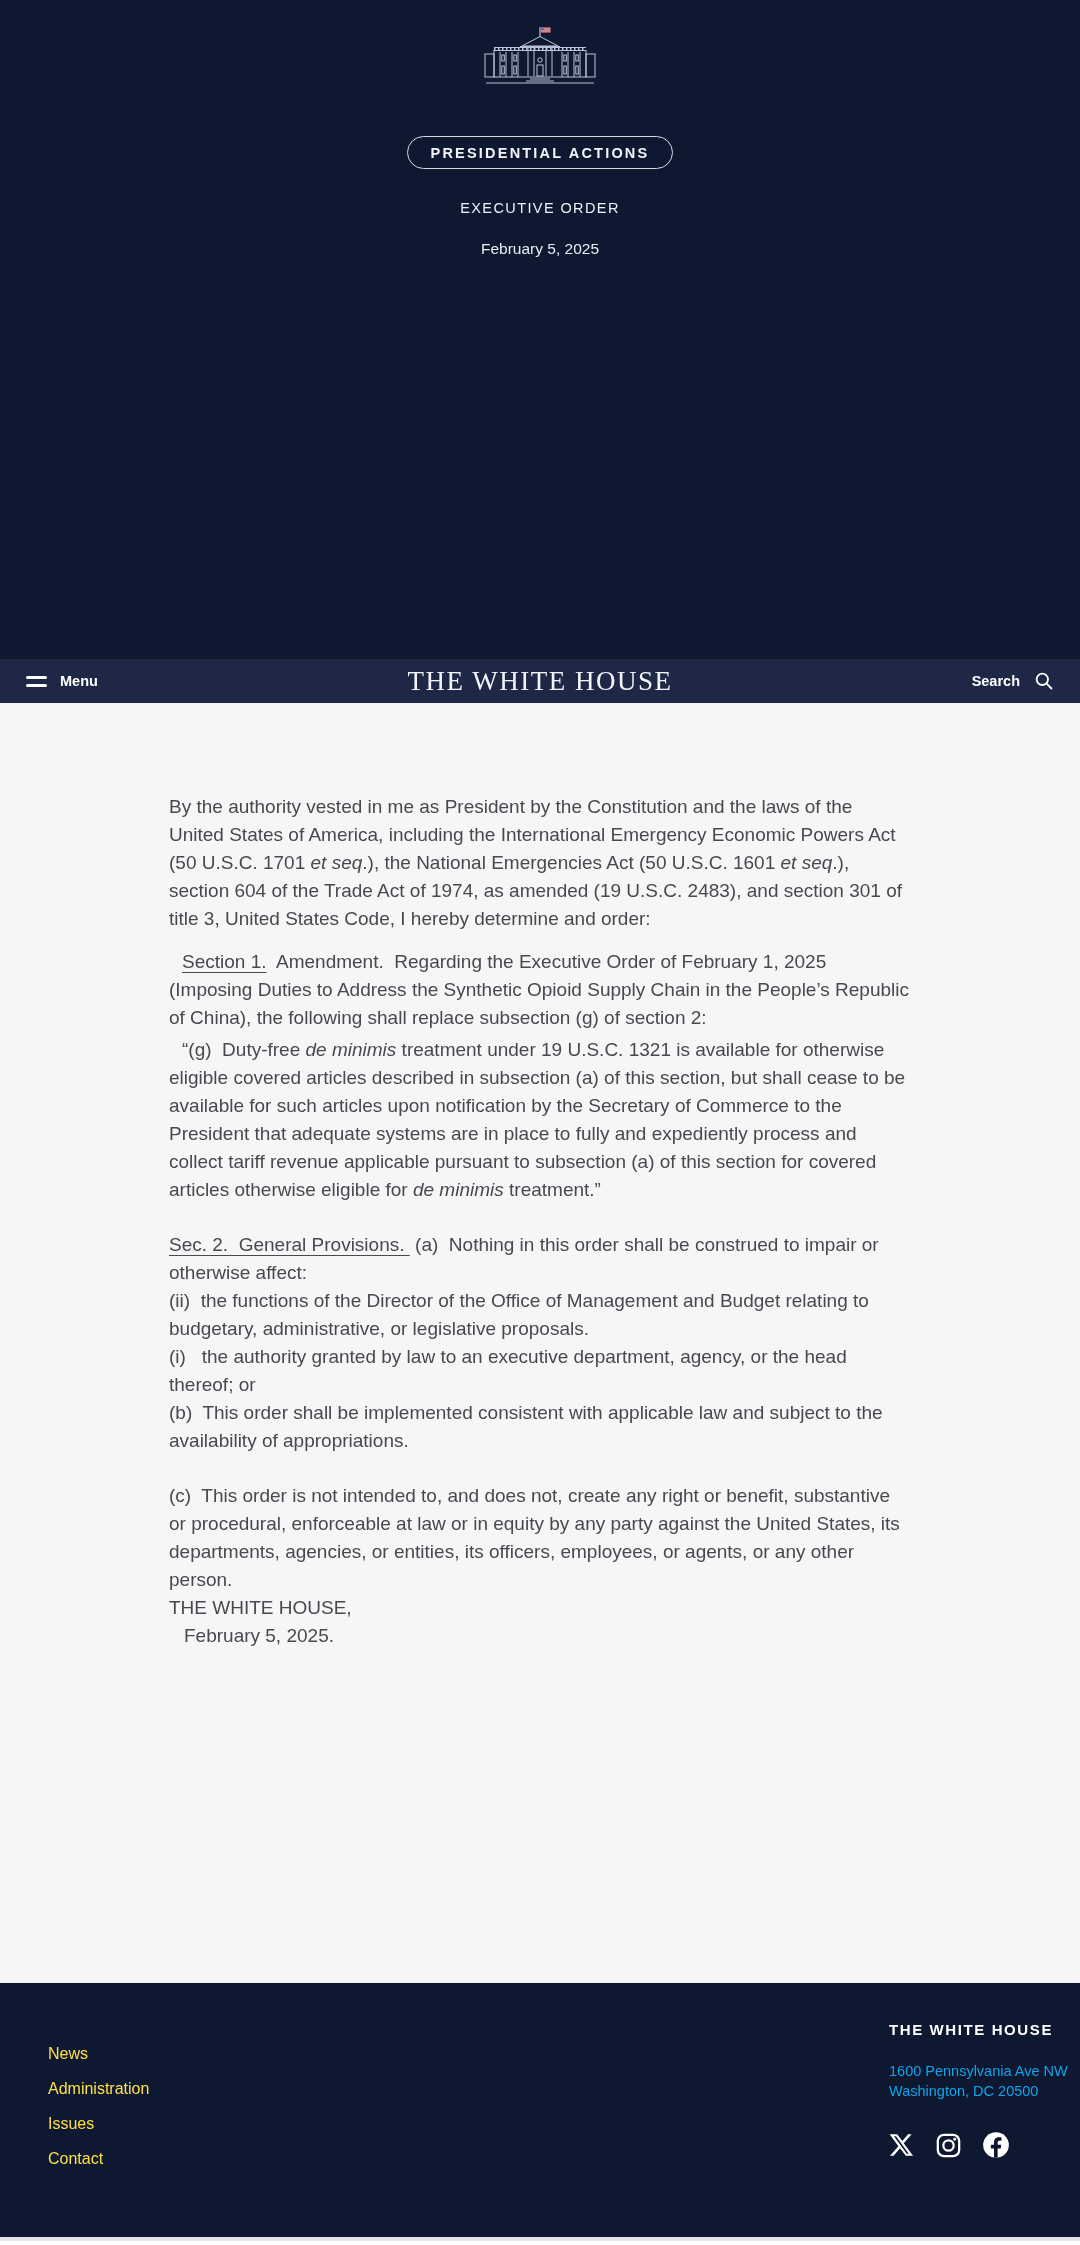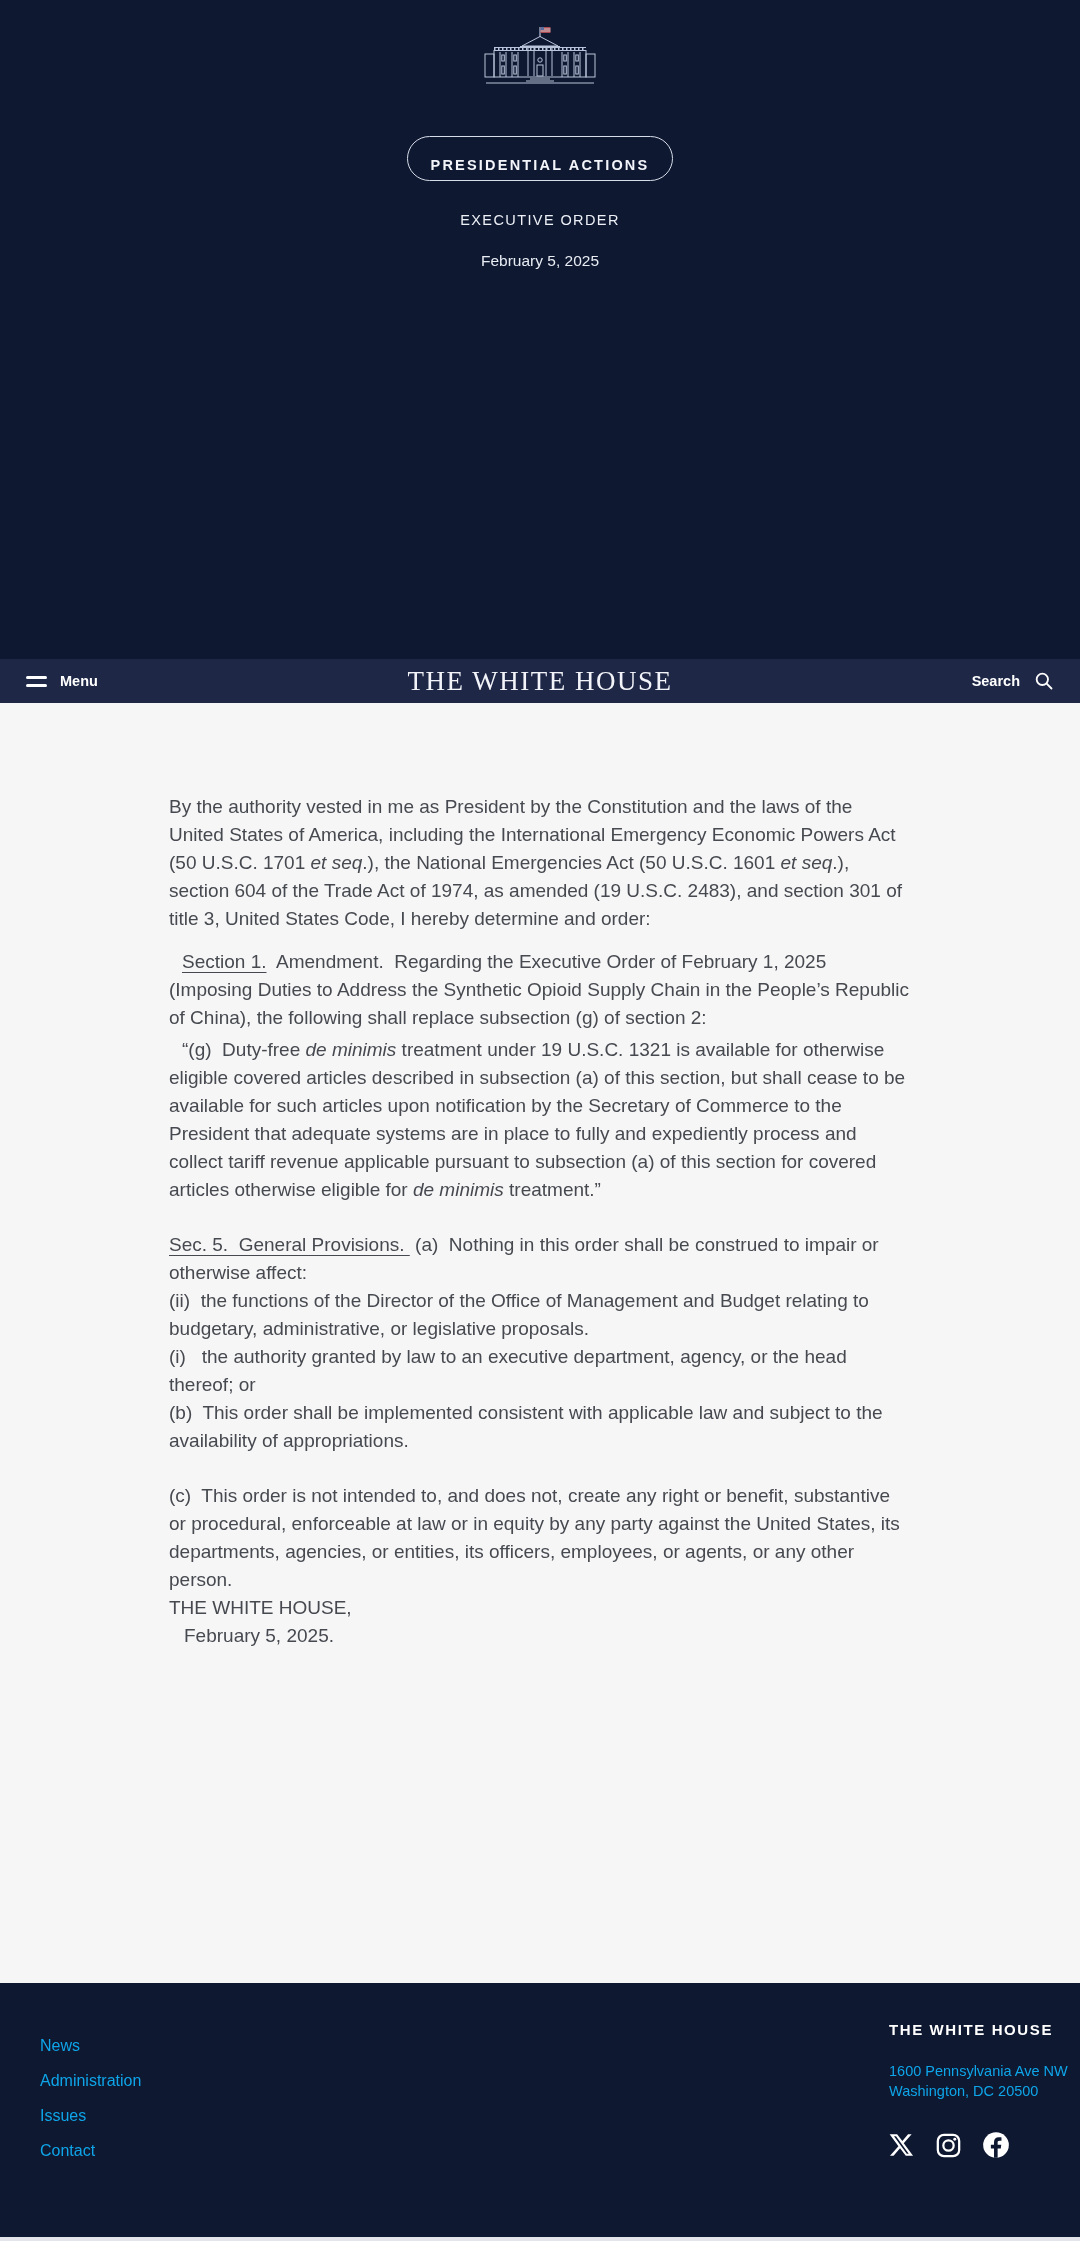--- a/index.html
+++ b/index.html
@@ -17,21 +17,21 @@
     height:659px;
     text-align:center;
     padding-top:24px;
     overflow:hidden;
   }
   .hero-logo { display:inline-block; }
   .badge {
     display:inline-block;
     border:1.6px solid #d6dce8;
     border-radius:999px;
-    padding:20px 23px 7px;
+    padding:8px 23px 7px;
     color:#f3f5fa;
     font-size:14.5px;
     font-weight:700;
     letter-spacing:2.2px;
     margin-top:46px;
     cursor:pointer;
   }
   .hero-title {
     font-family:"Liberation Serif", serif;
     font-weight:400;
@@ -126,24 +126,24 @@
     background:#0e1831;
     height:258px;
     position:relative;
     color:#dde1ea;
   }
   .footer-links {
     position:absolute;
     left:32px;
     top:46px;
     list-style:none;
-    margin:8px;
+    margin:16px;
     padding:0;
     font-size:16px;
-    color:#0ea5e9;
+    color:#fde047;
   }
   .footer-links li { margin-bottom:17px; cursor:pointer; }
   .footer-right { position:absolute; left:889px; top:38px; }
   .f-brand {
     font-weight:700;
     letter-spacing:1.6px;
     font-size:15px;
     color:#ffffff;
   }
   .f-addr {
@@ -250,21 +250,21 @@
     </span>
   </div>
 </nav>
 
 <main class="main">
   <article class="article">
     <div id="article-body">
         <p><span>By the authority vested in me as President by the Constitution and the laws of the United States of America, including the International Emergency Economic Powers Act (50 U.S.C. 1701 </span><em>et seq</em><span>.), the National Emergencies Act (50 U.S.C. 1601 </span><em>et seq</em><span>.), section 604 of the Trade Act of 1974, as amended (19 U.S.C. 2483), and section 301 of title 3, United States Code, I hereby determine and order:</span></p>
         <p class="indent m-sm"><span class="u">Section 1.</span><span>  Amendment.  Regarding the Executive Order of February 1, 2025 (Imposing Duties to Address the Synthetic Opioid Supply Chain in the People’s Republic of China), the following shall replace subsection (g) of section 2:</span></p>
         <p class="indent m-xs"><span>“(g)  Duty-free </span><em>de minimis</em><span> treatment under 19 U.S.C. 1321 is available for otherwise eligible covered articles described in subsection (a) of this section, but shall cease to be available for such articles upon notification by the Secretary of Commerce to the President that adequate systems are in place to fully and expediently process and collect tariff revenue applicable pursuant to subsection (a) of this section for covered articles otherwise eligible for </span><em>de minimis</em><span> treatment.”</span></p>
-        <p class="m-lg"><span class="u">Sec. 5.  General Provisions. </span><span> (a)  Nothing in this order shall be construed to impair or otherwise affect:</span></p>
+        <p class="m-lg"><span class="u">Sec. 2.  General Provisions. </span><span> (a)  Nothing in this order shall be construed to impair or otherwise affect:</span></p>
         <p><span>(ii)  the functions of the Director of the Office of Management and Budget relating to budgetary, administrative, or legislative proposals.</span></p>
         <p><span>(i)   the authority granted by law to an executive department, agency, or the head thereof; or</span></p>
         <p><span>(b)  This order shall be implemented consistent with applicable law and subject to the availability of appropriations.</span></p>
         <p class="m-lg"><span>(c)  This order is not intended to, and does not, create any right or benefit, substantive or procedural, enforceable at law or in equity by any party against the United States, its departments, agencies, or entities, its officers, employees, or agents, or any other person.</span></p>
       </div>
     <p class="signature">THE WHITE HOUSE,</p>
     <p class="sig-indent">February 5, 2025.</p>
   </article>
 </main>
 

